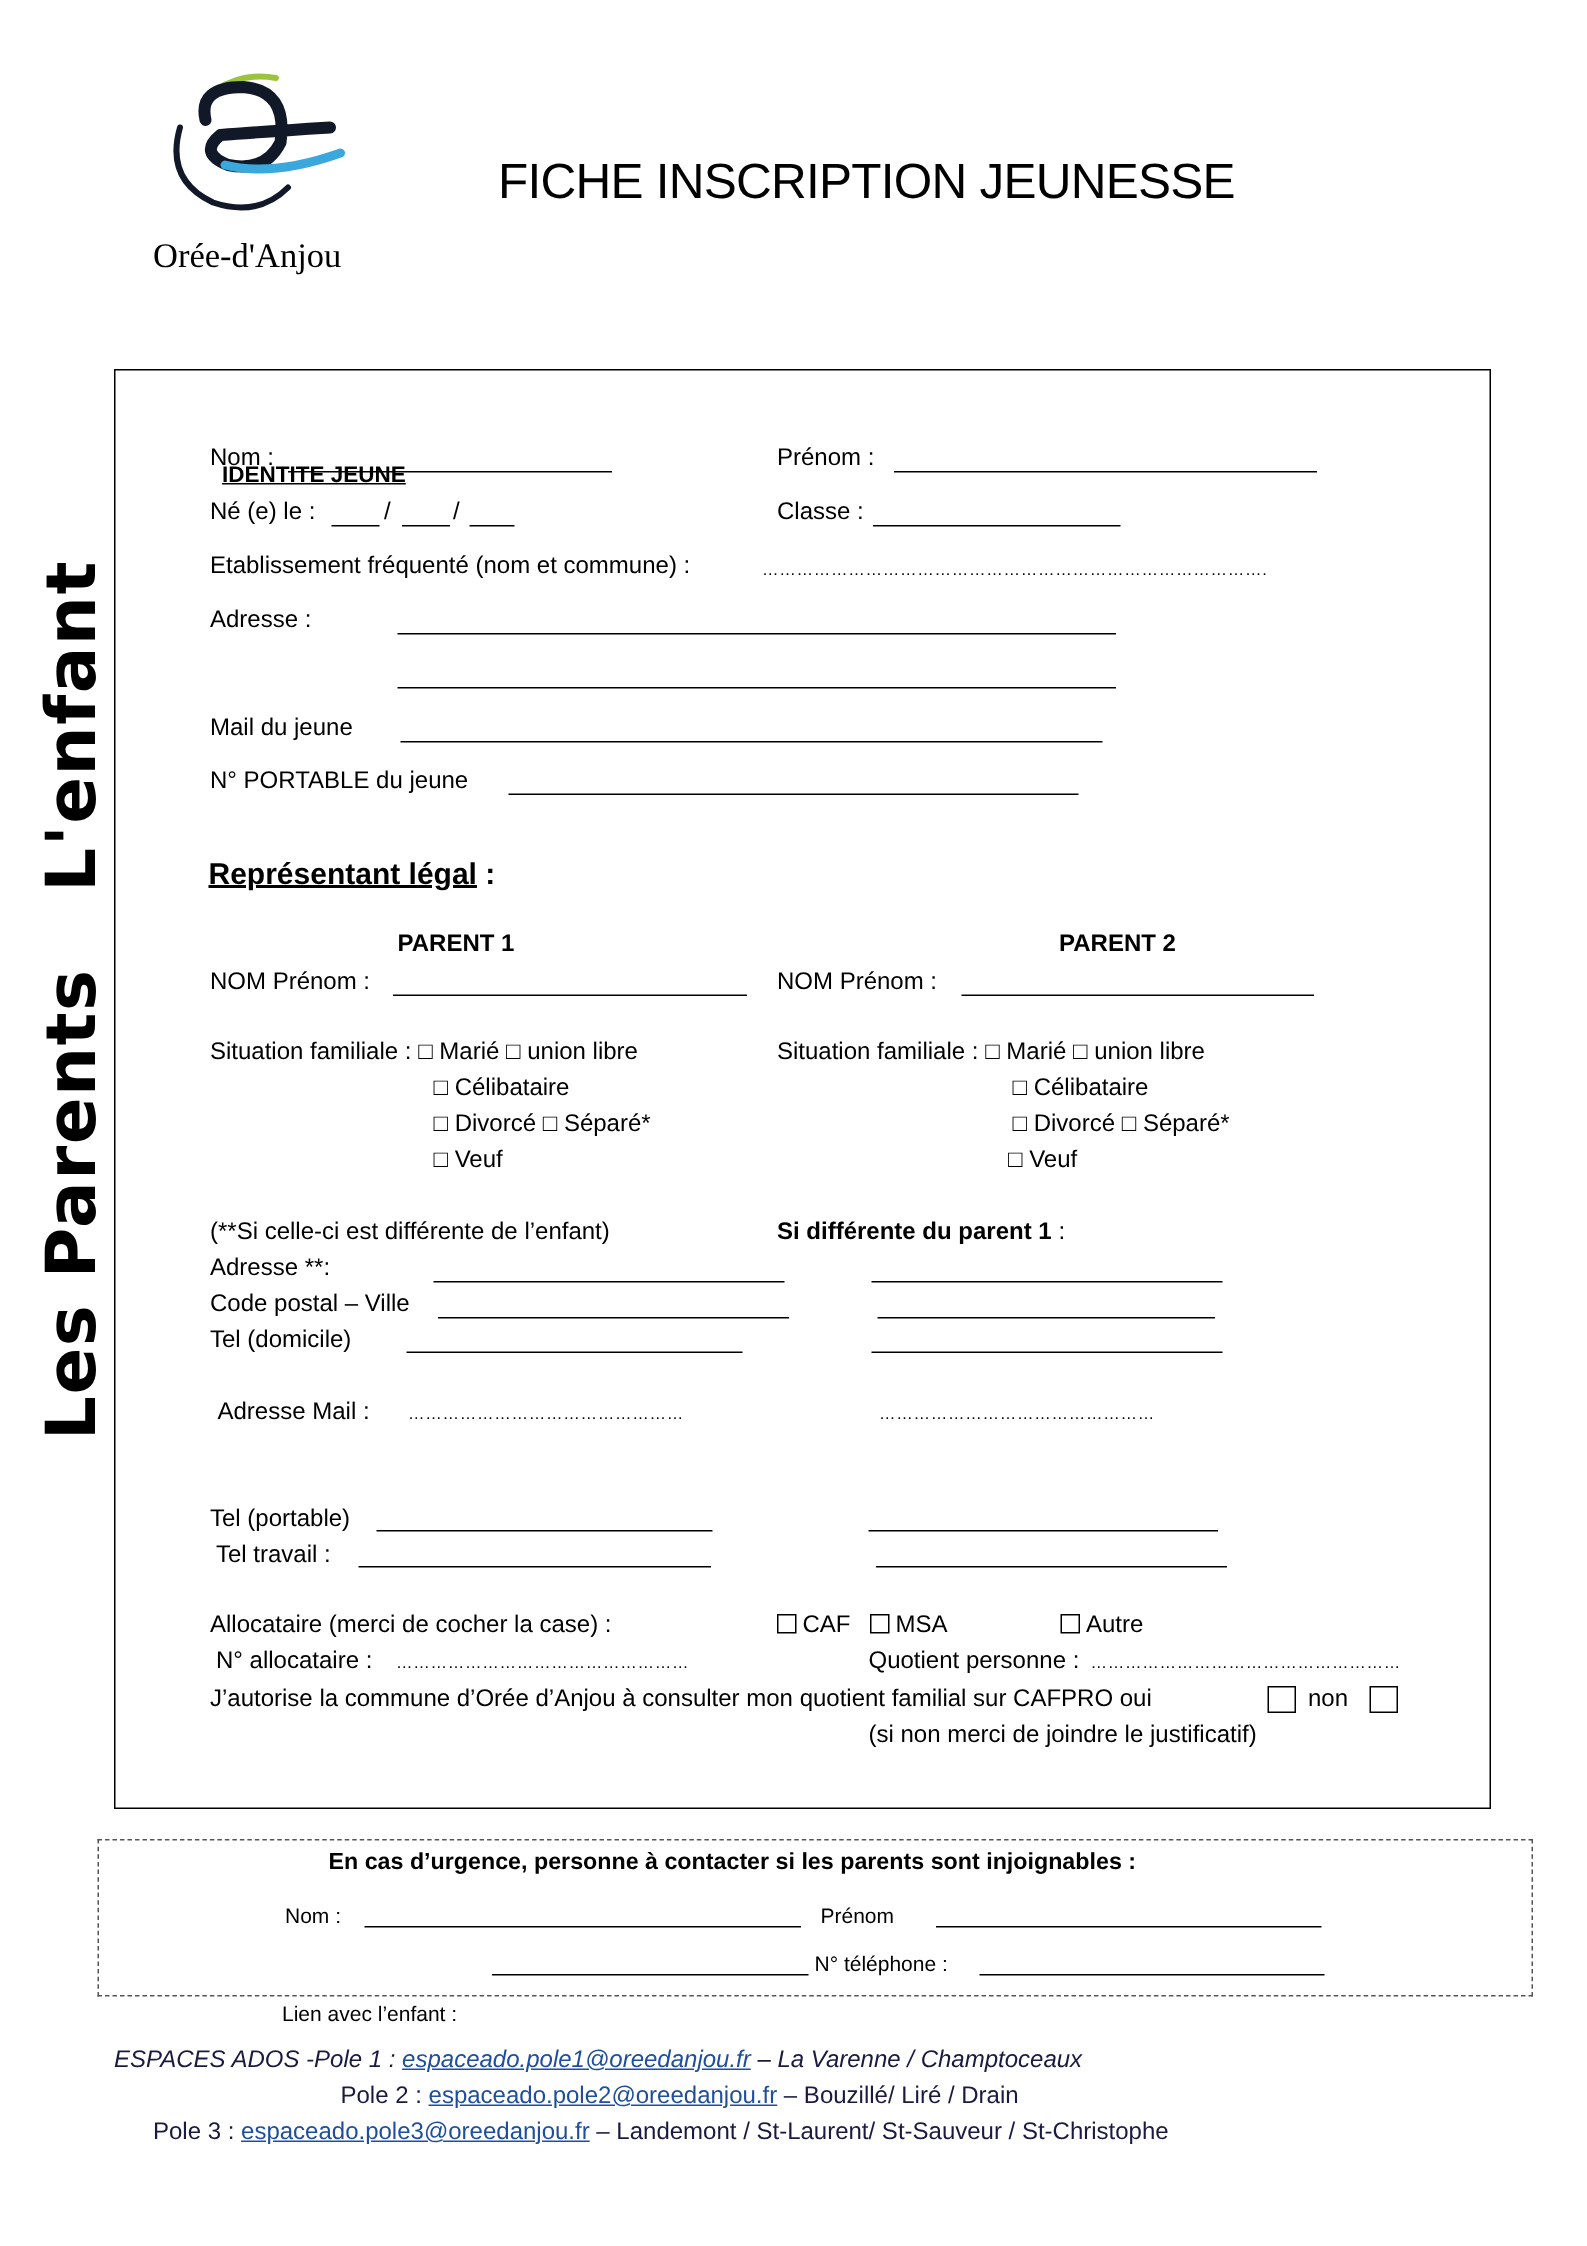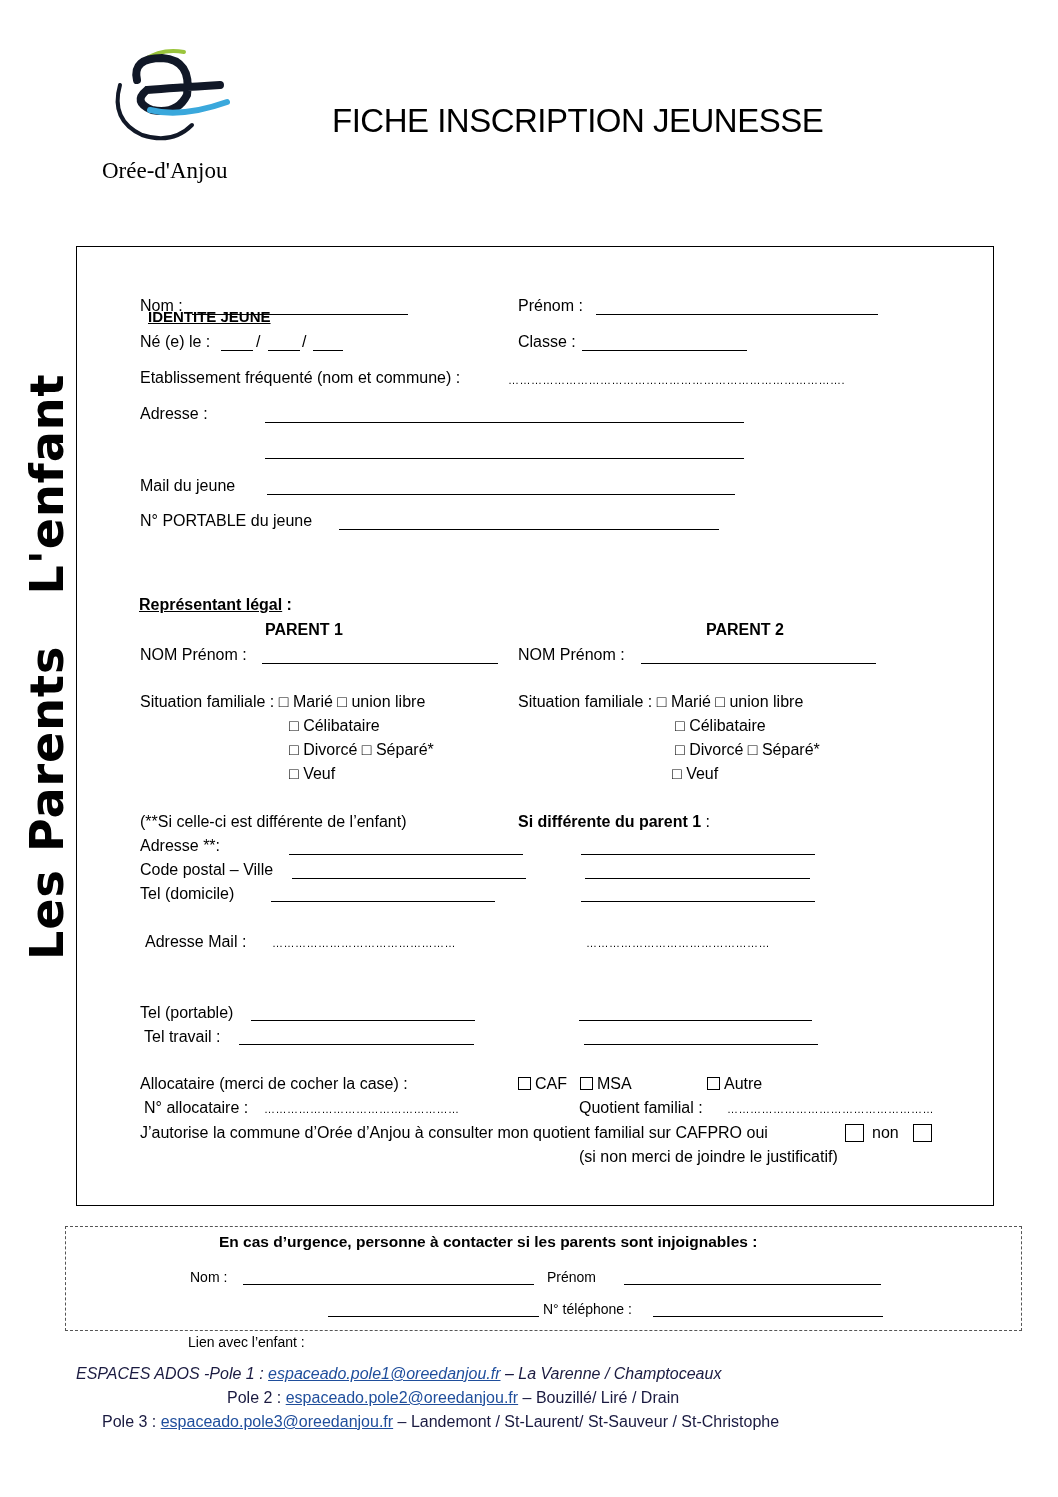--- a/index.html
+++ b/index.html
@@ -64,21 +64,21 @@
 <div class="abs" style="left:140px;top:405px;">Adresse :</div>
 <div class="line" style="left:265px;top:422px;width:479px;"></div>
 <div class="line" style="left:265px;top:458px;width:479px;"></div>
 
 <div class="abs" style="left:140px;top:477px;">Mail du jeune</div>
 <div class="line" style="left:267px;top:494px;width:468px;"></div>
 
 <div class="abs" style="left:140px;top:512px;">N° PORTABLE du jeune</div>
 <div class="line" style="left:339px;top:529px;width:380px;"></div>
 
-<div class="abs bold sm" style="left:139px;top:596px;font-size:16px;"><span class="u">Représentant légal</span><span> :</span></div>
+<div class="abs bold sm" style="left:139px;top:572px;font-size:20px;"><span class="u">Représentant légal</span><span> :</span></div>
 
 <div class="abs bold" style="left:265px;top:621px;">PARENT 1</div>
 <div class="abs" style="left:140px;top:646px;">NOM Prénom :</div>
 <div class="line" style="left:262px;top:663px;width:236px;"></div>
 
 <div class="abs" style="left:140px;top:693px;">
   <span>Situation familiale :</span>
   <span><span>□</span> <span>Marié</span></span>
   <span><span>□</span> <span>union libre</span></span>
 </div>
@@ -133,21 +133,21 @@
 <div class="line" style="left:584px;top:1044px;width:234px;"></div>
 
 <div class="abs" style="left:140px;top:1075px;">Allocataire (merci de cocher la case) :</div>
 <div class="abs" style="left:518px;top:1075px;"><span class="chk"></span><span>CAF</span></div>
 <div class="abs" style="left:580px;top:1075px;"><span class="chk"></span><span>MSA</span></div>
 <div class="abs" style="left:707px;top:1075px;"><span class="chk"></span><span>Autre</span></div>
 
 <div class="abs" style="left:144px;top:1099px;">N° allocataire :</div>
 <div class="dots" style="left:264px;top:1103px;width:214px;">……………………………………………</div>
 
-<div class="abs" style="left:579px;top:1099px;">Quotient familial :</div>
+<div class="abs" style="left:579px;top:1099px;">Quotient personne :</div>
 <div class="dots" style="left:727px;top:1103px;width:214px;">………………………………………………</div>
 
 <div class="abs" style="left:140px;top:1124px;">J’autorise la commune d’Orée d’Anjou à consulter mon quotient familial sur CAFPRO oui</div>
 <div class="abs" style="left:845px;top:1124px;"><span class="chkbig"></span></div>
 <div class="abs" style="left:872px;top:1124px;">non</div>
 <div class="abs" style="left:913px;top:1124px;"><span class="chkbig"></span></div>
 <div class="abs" style="left:579px;top:1148px;text-align:right;">(si non merci de joindre le justificatif)</div>
 
 <div class="dashbox"></div>
 <div class="abs bold" style="left:219px;top:1233px;font-size:15.5px;">En cas d’urgence, personne à contacter si les parents sont injoignables :</div>

